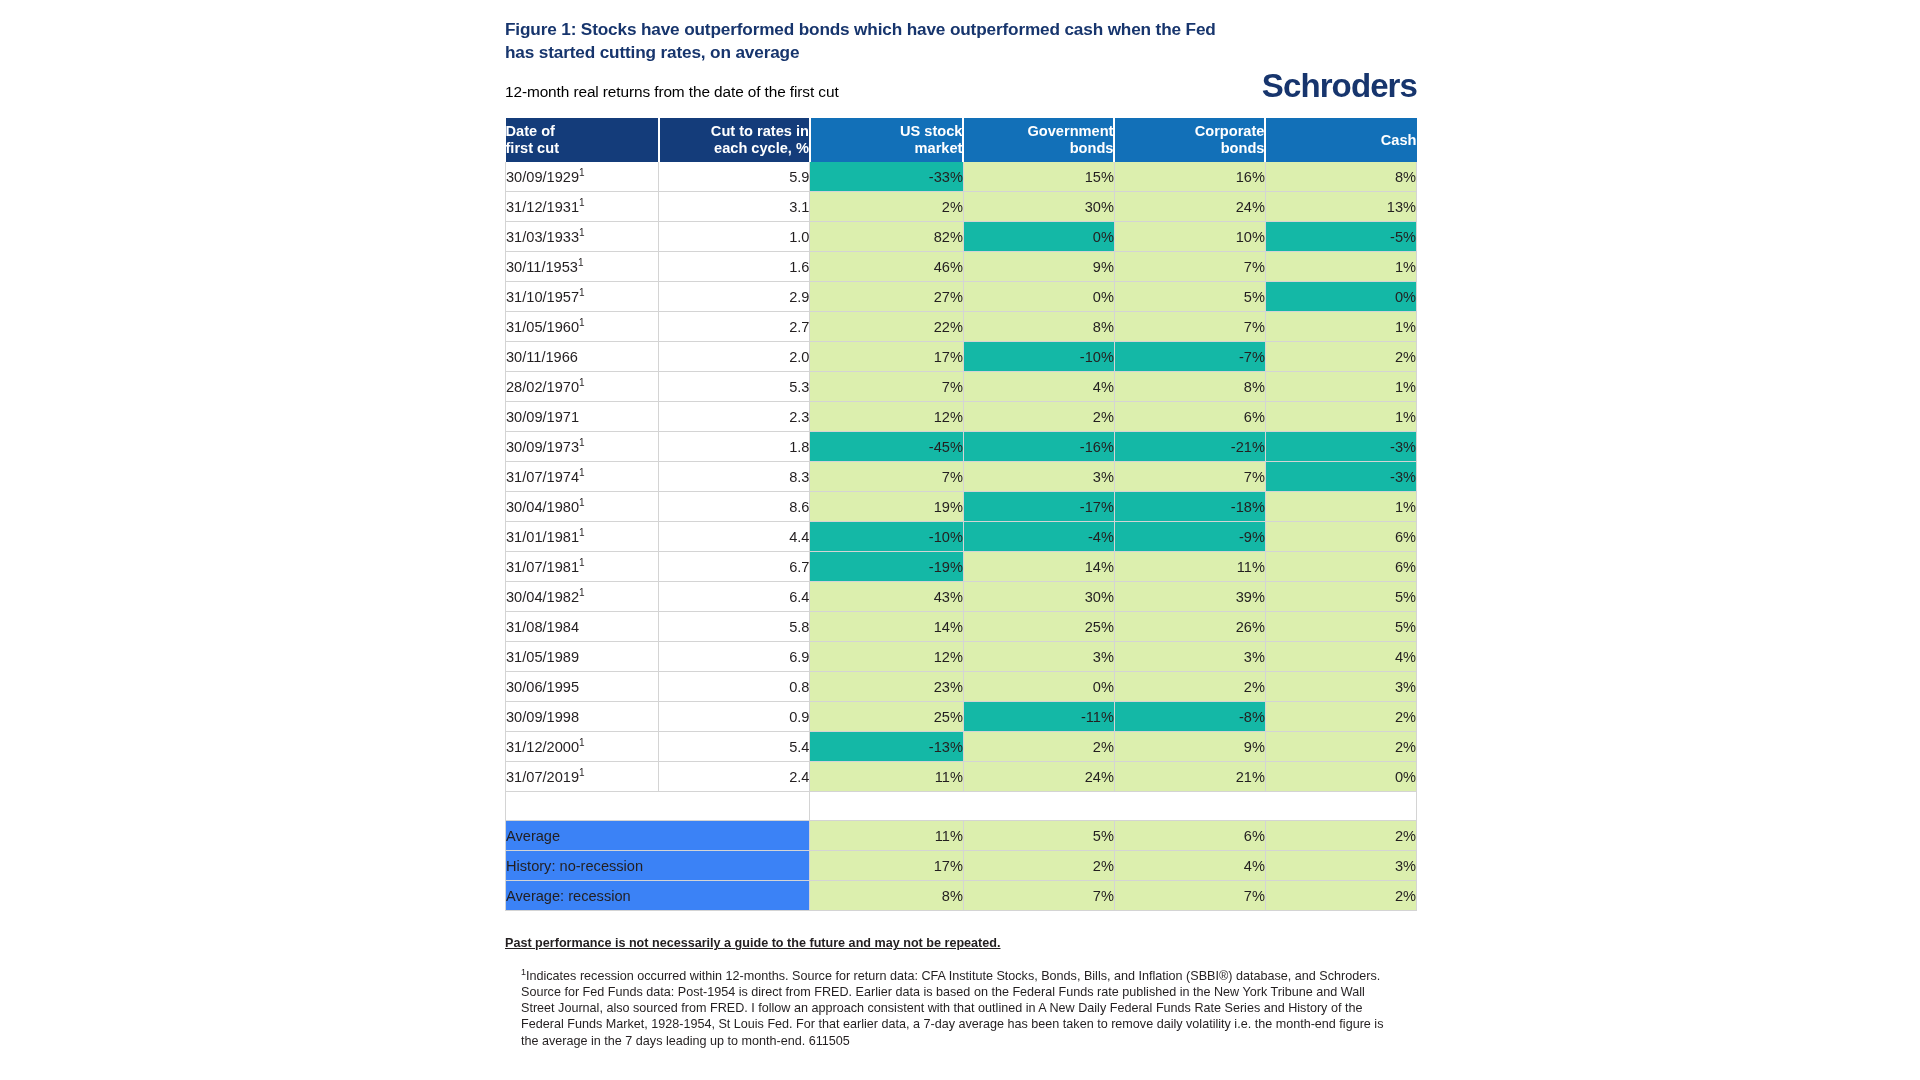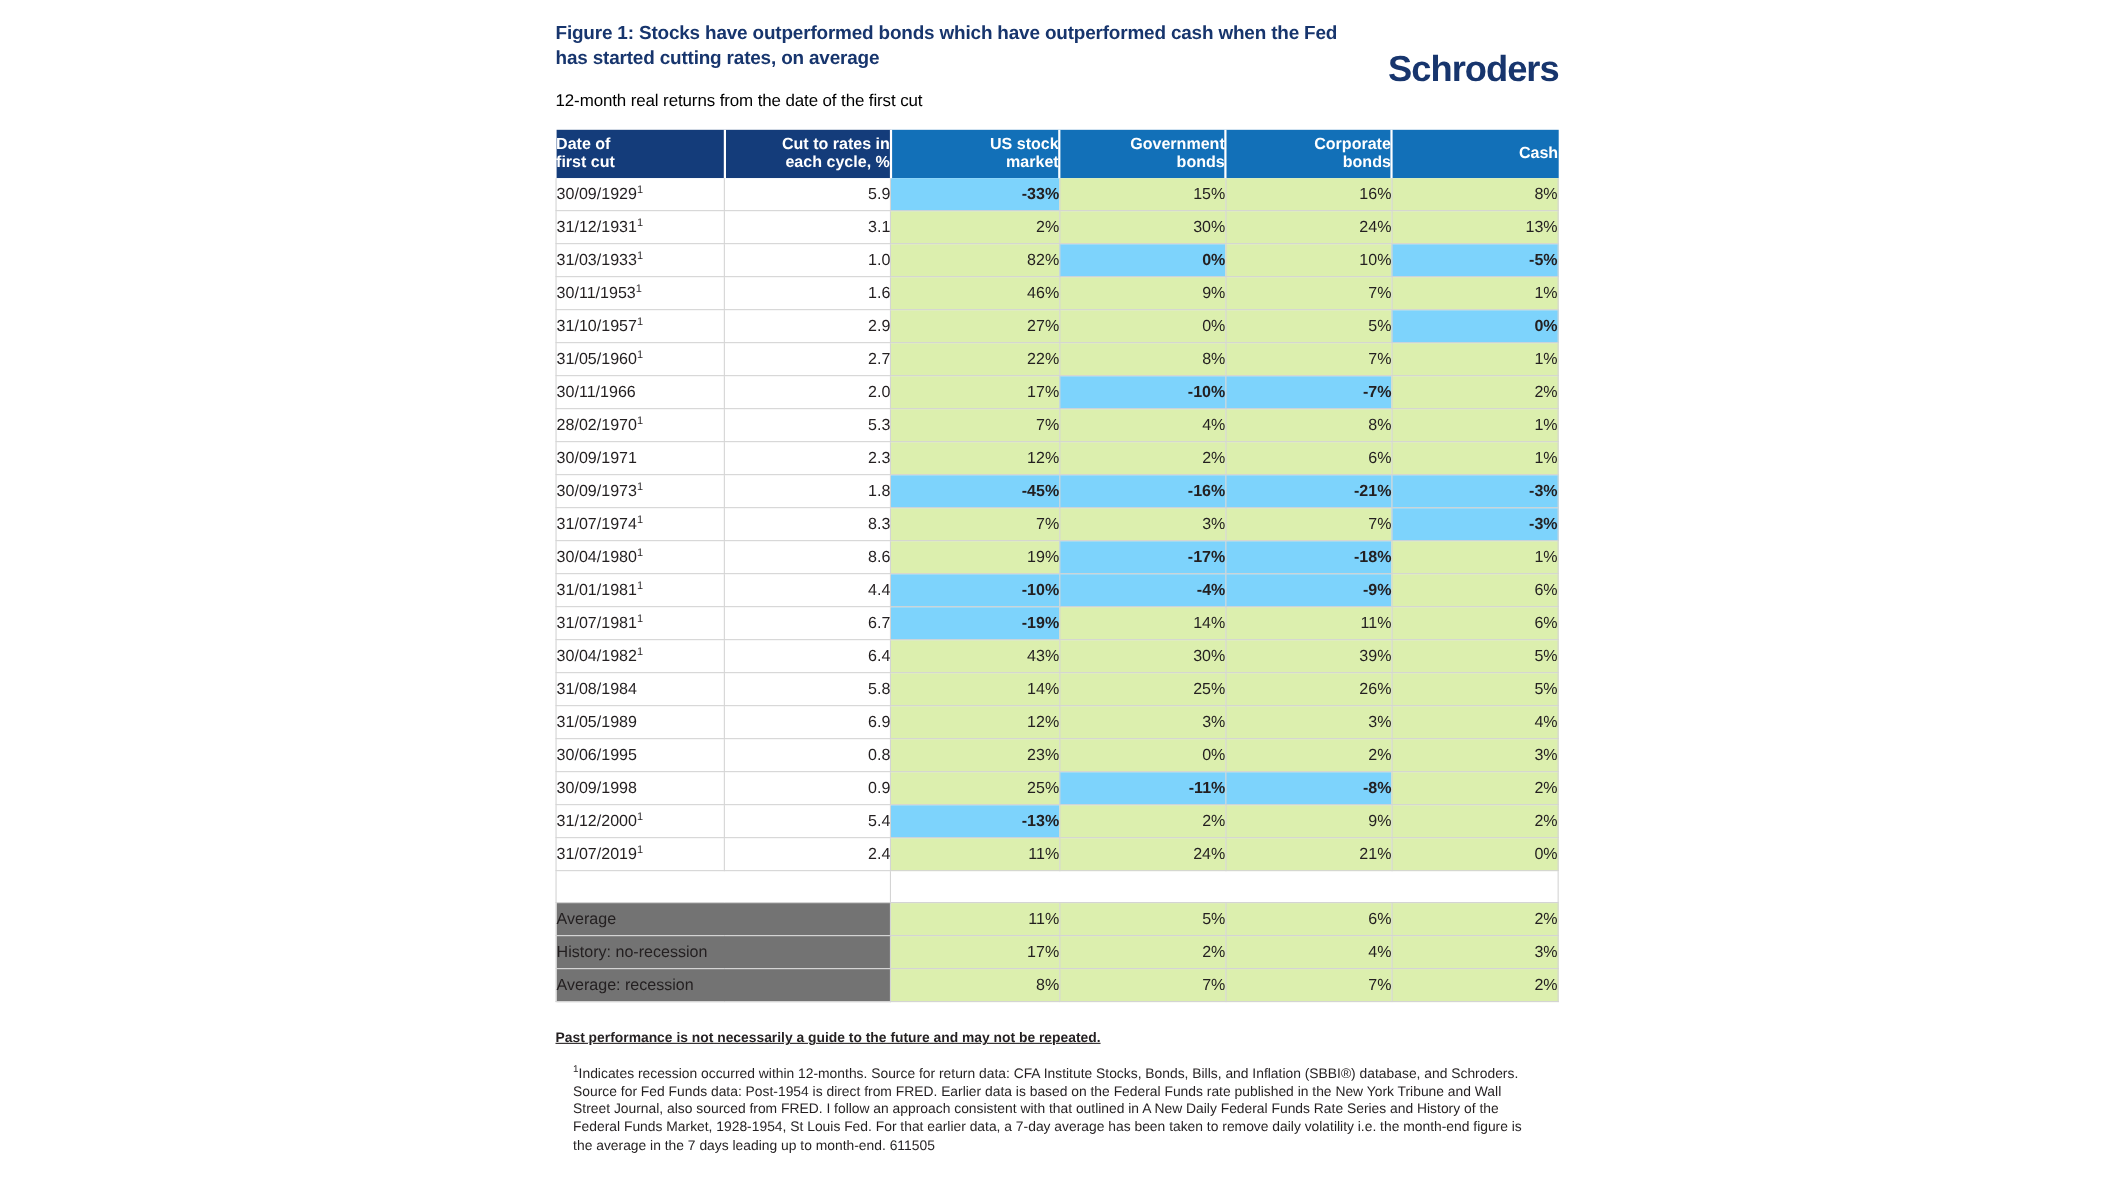--- a/index.html
+++ b/index.html
@@ -22,21 +22,21 @@
   .figure {
     position: absolute;
     left: 505px;
     top: 18px;
     width: 912px;
   }
 
   
   .head-row {
     display: flex;
-    align-items: center;
+    align-items: flex-end;
     justify-content: space-between;
   }
   .head-text { width: 712px; }
   .fig-title {
     color: #17356d;
     font-size: 17.2px;
     font-weight: bold;
     line-height: 1.32;
     letter-spacing: -0.15px;
     margin: 0;
@@ -97,42 +97,42 @@
     border-bottom: 1px solid #d4d4d4;
     border-right: 1px solid #d4d4d4;
     font-size: 14.6px;
     white-space: nowrap;
   }
   td.date  { text-align: left;  background: #ffffff; border-left: 1px solid #d4d4d4; }
   td.rate  { text-align: right; background: #ffffff; }
   td.val   { text-align: right; }
   td.val:last-child { border-right: 1px solid #d4d4d4; }
   td.pos { background: #dcefae; }
-  td.neg { background: #7dd3fc; font-weight: bold; }
+  td.neg { background: #14b8a6; }
 
   sup.rec {
     font-size: 10px;
     vertical-align: super;
     line-height: 0;
   }
 
   
   tr.spacer td {
     height: 28px;
     background: #ffffff;
     border-bottom: 1px solid #d4d4d4;
     border-left: 1px solid #d4d4d4;
     border-right: 1px solid #d4d4d4;
   }
   tr.spacer td.sp-first { border-right: none; }
 
   
   td.avg-label {
     text-align: left;
-    background: #737373;
+    background: #3b82f6;
     border-left: 1px solid #d4d4d4;
     border-right: 1px solid #d4d4d4;
     height: 29px;
     vertical-align: middle;
     padding: 0 11px;
     border-bottom: 1px solid #d4d4d4;
     font-size: 14.6px;
   }
 
   

